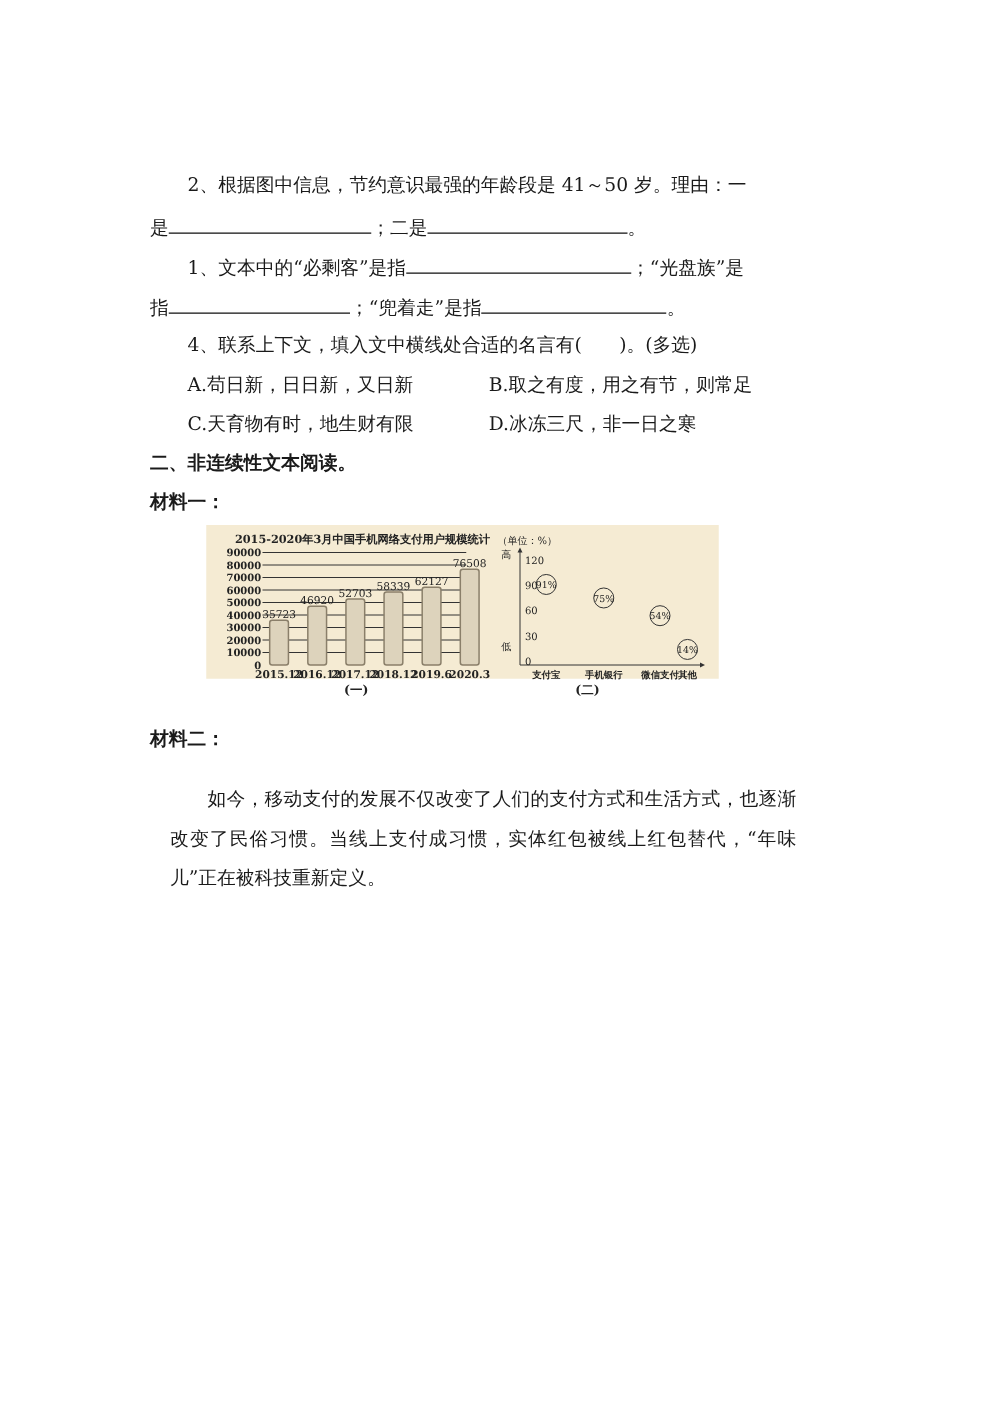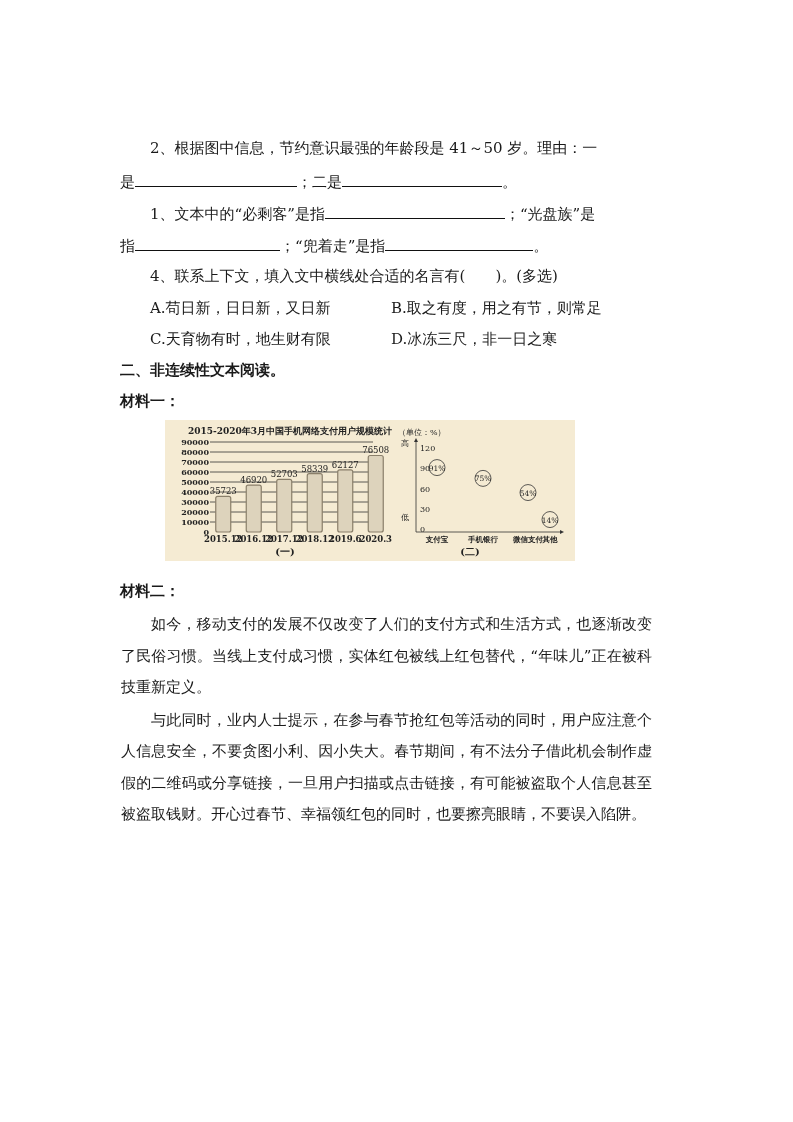--- a/index.html
+++ b/index.html
@@ -2,22 +2,22 @@
 <html><head>
 <meta charset="utf-8">
 <style>
   html, body { margin: 0; padding: 0; background: #ffffff; }
   body { width: 793px; height: 1122px; position: relative; overflow: hidden;
          font-family: "DejaVu Serif", "Liberation Serif", serif; color: #1a1a1a; }
   .line { position: absolute; left: 0; width: 793px; font-size: 15px; white-space: nowrap; line-height: 20px; }
   .blank { display: inline-block; border-bottom: 1px solid #111; height: 16px; vertical-align: baseline; }
   .bold { font-family: "DejaVu Sans", "Liberation Sans", sans-serif; font-weight: bold; }
   .para { position: absolute; left: 120px; width: 533px; font-size: 15px; line-height: 31.5px; text-align: justify; }
-  .para p { margin: 1px; text-indent: 30px; }
-  .chart-box { position: absolute; left: 165px; top: 420px; width: 410px; height: 141px; background: #f5ebd3; }
+  .para p { margin: 16px; text-indent: 30px; }
+  .chart-box { position: absolute; left: 165px; top: 420px; width: 410px; height: 123px; background: #f5ebd3; }
   .chart-box svg { display: block; }
 </style>
 </head>
 <body>
 
 <div class="line" style="top:138px; left:150px;">2、根据图中信息，节约意识最强的年龄段是 41～50 岁。理由：一</div>
 <div class="line" style="top:170px; left:120px;">
   <span>是</span><span class="blank" style="width:162px;"></span><span>；二是</span><span class="blank" style="width:160px;"></span><span>。</span>
 </div>
 
@@ -126,14 +126,13 @@
           <text x="385" y="122">其他</text>
         </g>
       <text x="305" y="135" font-size="10" font-weight="bold" text-anchor="middle" fill="#222">(二)</text>
     </g>
   </svg>
 </div>
 
 <div class="line bold" style="top:581px; left:120px;">材料二：</div>
 <div class="para" style="top:608px;">
   <p>如今，移动支付的发展不仅改变了人们的支付方式和生活方式，也逐渐改变了民俗习惯。当线上支付成习惯，实体红包被线上红包替代，“年味儿”正在被科技重新定义。</p>
-  <p>与此同时，业内人士提示，在参与春节抢红包等活动的同时，用户应注意个人信息安全，不要贪图小利、因小失大。春节期间，有不法分子借此机会制作虚假的二维码或分享链接，一旦用户扫描或点击链接，有可能被盗取个人信息甚至被盗取钱财。开心过春节、幸福领红包的同时，也要擦亮眼睛，不要误入陷阱。</p>
 </div>
 
 </body></html>

